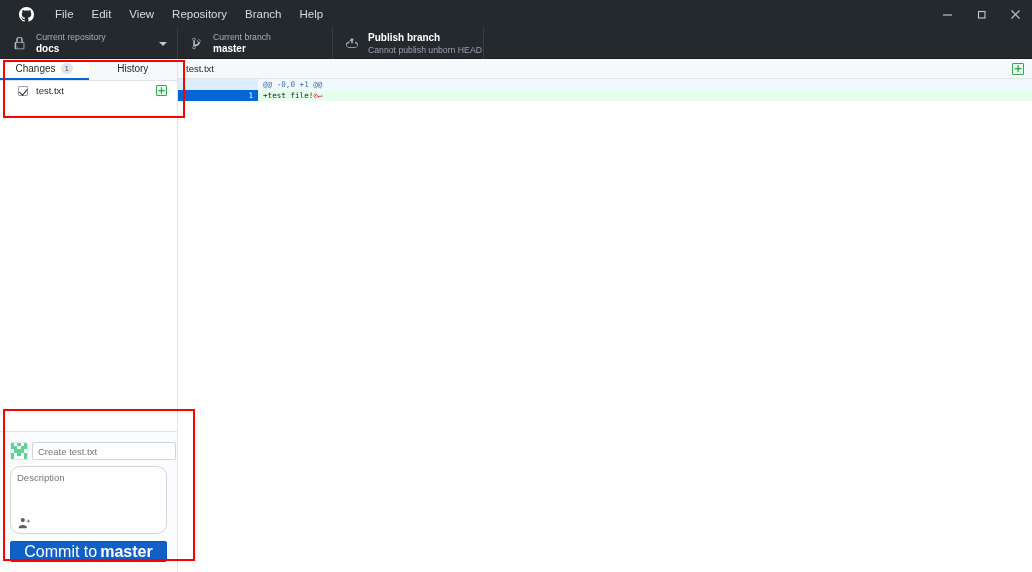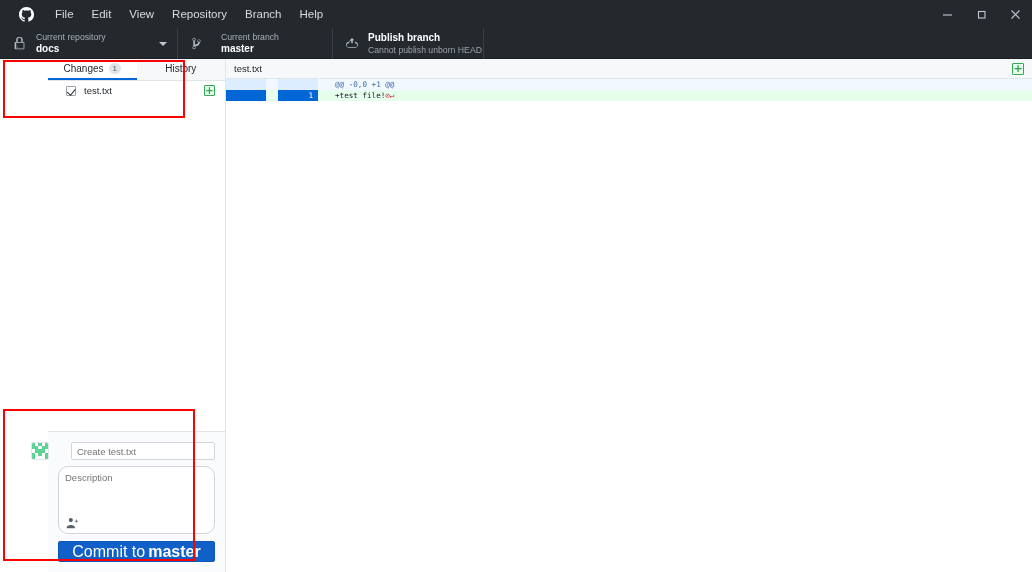--- a/index.html
+++ b/index.html
@@ -58,21 +58,21 @@
     border-bottom: 1px solid #1b1f23;
   }
   .tb-btn {
     display: flex; 
     height: 31px;
     border-right: 1px solid #383e44;
     cursor: default;
     position: relative;
   }
   .tb-repo { width: 178px; padding-left: 12px; }
-  .tb-branch { width: 155px; padding-left: 11px; gap: 8px; }
+  .tb-branch { width: 155px; padding-left: 11px; }
   .tb-publish { width: 151px; padding-left: 11px; }
   .tb-icon {
     width: 15px; margin-right: 9px;
     display: flex; align-items: center; justify-content: center;
     flex: 0 0 auto;
   }
   .tb-icon svg { fill: #b4bcc4; }
   .tb-text { display: flex; flex-direction: column; justify-content: center; overflow: hidden; }
   .tb-label {
     font-size: 8.7px; color: #a7aeb5; line-height: 11px;
@@ -90,21 +90,20 @@
     border-right: 4px solid transparent;
     border-top: 4px solid #c0c6cc;
   }
 
   
   .main {
     position: absolute; top: 59px; left: 0;
     width: 1032px; height: 513px;
     display: flex;
     background: #ffffff;
-    padding-left: 48px;
   }
 
   
   .sidebar {
     width: 178px; height: 513px;
     background: #ffffff;
     border-right: 1px solid #e1e4e8;
     display: flex; flex-direction: column;
     position: relative;
   }
@@ -193,21 +192,21 @@
   }
   .sidebar-filler { flex: 1 1 auto; background: #ffffff; }
 
   
   .commit-panel {
     flex: 0 0 auto;
     border-top: 1px solid #e1e4e8;
     background: #fafbfc;
     padding: 10px 10px 10px 10px;
   }
-  .summary-row { display: flex; align-items: center; gap: 22px; justify-content: flex-end; }
+  .summary-row { display: flex; align-items: center; gap: 4px; }
   .avatar {
     width: 18px; height: 18px;
     flex: 0 0 auto;
     background: #ffffff;
     border: 1px solid #e1e4e8;
     border-radius: 2px;
     overflow: hidden;
   }
   .avatar svg { display: block; }
   .summary-input {
@@ -293,21 +292,20 @@
     flex: 1 1 auto;
     overflow: hidden;
     background: #ffffff;
   }
   .diff-line {
     display: flex;
     height: 11px;
     font-family: "DejaVu Sans Mono", monospace;
     font-size: 7.6px;
     line-height: 11px;
-    gap: 12px;
   }
   .gutter {
     width: 40px;
     flex: 0 0 auto;
     text-align: right;
     padding-right: 5px;
     overflow: hidden;
   }
   .dl-hunk { background: #f1f8ff; color: #3f6fa8; }
   .dl-hunk .gutter { background: #dbedff; }

